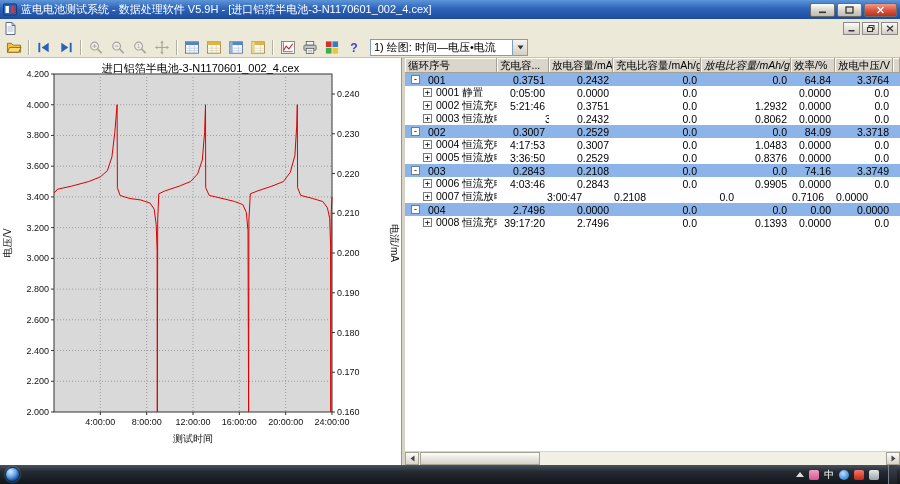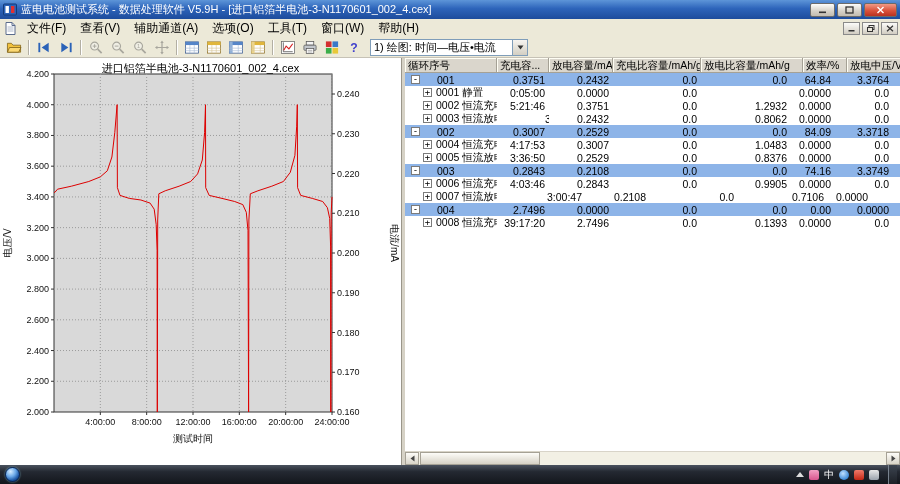--- a/index.html
+++ b/index.html
@@ -72,21 +72,21 @@
   .grid-row { display:flex; height:13px; align-items:center; font-size:10.5px; color:#000; }
   .grid-row.cycle { background:#8db4e8; }
   .cell { flex:none; padding:0 4px; white-space:nowrap; overflow:hidden; }
   .cell.num { text-align:right; }
   .cell.c0 { display:flex; align-items:center; padding:0; }
   .expander {
     width:9px; height:9px; flex:none; background:#fff; border:1px solid #7b7b7b;
     font-size:9px; line-height:7px; text-align:center; font-family:"DejaVu Sans Mono",monospace;
   }
   .grid-row.cycle .cell.c0 { padding-left:6px; }
-  .grid-row.cycle .rlabel { margin-left:17px; }
+  .grid-row.cycle .rlabel { margin-left:8px; }
   .grid-row.step .cell.c0 { padding-left:18px; }
   .grid-row.step .rlabel { margin-left:4px; }
   .fillcell { flex:1; }
 
   
   .hscroll { position:absolute; left:0; right:0; bottom:0; height:14px; background:#f2f0e4; display:flex; border-top:1px solid #d8d4c8; }
   .sbtn { width:14px; height:13px; flex:none; border:1px solid #a5a195; background:linear-gradient(#fdfcf8,#d8d4c8); display:flex; align-items:center; justify-content:center; }
   .sbtn svg { width:5px; height:7px; }
   .strack { flex:1; position:relative; }
   .sthumb { position:absolute; left:1px; top:0; width:120px; height:13px; border:1px solid #a5a195; background:linear-gradient(#fdfcf8,#d6d2c6); }
@@ -137,29 +137,20 @@
         </svg>
     </span>
   </div>
 
   <div class="menubar">
     <svg class="mdi-doc" viewBox="0 0 13 13">
       <path d="M2 0.5h6l3 3v9H2z" fill="#fff" stroke="#5a6b8c"></path>
       <path d="M8 0.5v3h3" fill="none" stroke="#5a6b8c"></path>
       <path d="M3.5 5h6M3.5 7h6M3.5 9h6" stroke="#9aa6bc" stroke-width="0.8"></path>
     </svg>
-    <div class="menu-items">
-        <span class="menu-item">文件(F)</span>
-        <span class="menu-item">查看(V)</span>
-        <span class="menu-item">辅助通道(A)</span>
-        <span class="menu-item">选项(O)</span>
-        <span class="menu-item">工具(T)</span>
-        <span class="menu-item">窗口(W)</span>
-        <span class="menu-item">帮助(H)</span>
-      </div>
     <div class="mdi-controls">
       <span class="mbtn">
         <svg viewBox="0 0 8 7">
             <rect x="0.5" y="5" width="6" height="1.5" fill="#333"></rect>
           </svg>
       </span>
       <span class="mbtn">
         <svg viewBox="0 0 8 7">
             <rect x="2" y="0.5" width="5" height="4" fill="none" stroke="#333"></rect>
             <rect x="0.5" y="2.5" width="5" height="4" fill="#e8e5da" stroke="#333"></rect>
@@ -382,21 +373,21 @@
         </svg>
       <div class="chart-title">进口铝箔半电池-3-N1170601_002_4.cex</div>
     </div>
     <div class="splitter"></div>
     <div class="table-panel">
       <div class="grid-header">
           <div class="hcell" style="width: 92px;">循环序号</div>
           <div class="hcell" style="width: 52px;">充电容...</div>
           <div class="hcell" style="width: 64px;">放电容量/mAh</div>
           <div class="hcell" style="width: 88px;">充电比容量/mAh/g</div>
-          <div class="hcell" style="width: 102px;">放电比容量/mAh/g</div>
+          <div class="hcell" style="width: 90px; font-style: italic;">放电比容量/mAh/g</div>
           <div class="hcell" style="width: 44px;">效率/%</div>
           <div class="hcell" style="width: 58px;">放电中压/V</div>
           <div class="hcell hfill"></div>
         </div>
       <div class="grid-body">
           <div class="grid-row cycle">
             <div class="cell c0" style="width: 92px;">
               <span class="expander">-</span>
               <span class="rlabel">001</span>
             </div>

